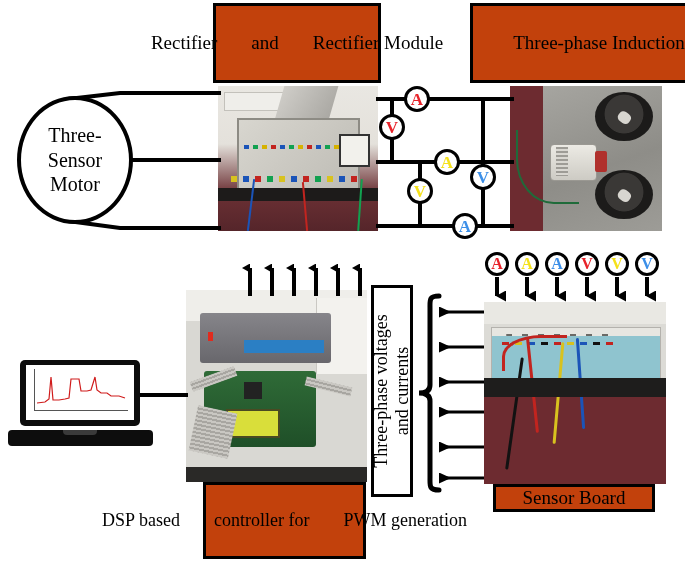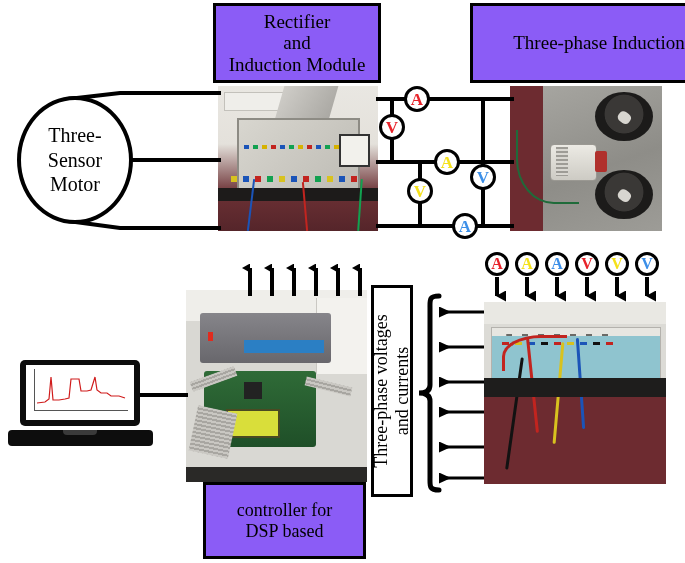--- a/index.html
+++ b/index.html
@@ -14,30 +14,31 @@
     background: #ffffff;
     font-family: "Liberation Serif", "DejaVu Serif", serif;
     overflow: hidden;
   }
   .abs { position: absolute; }
 
   
   .labelbox {
     position: absolute;
     box-sizing: border-box;
-    background: #8b5cf6;
+    background: #c2410c;
     border: 3px solid #000000;
     display: flex;
-    flex-direction: column;
+    flex-direction: row;
     align-items: center;
     justify-content: center;
     text-align: center;
     color: #000;
     line-height: 1.12;
     z-index: 30;
+    gap: 34px;
   }
   .labelbox span { display: block; white-space: nowrap; }
 
   #box-rectifier { left: 213px; top: 3px; width: 168px; height: 80px; font-size: 19px; }
   #box-motor     { left: 470px; top: 3px; width: 258px; height: 80px; font-size: 19px; }
   #box-pwm       { left: 214px; top: 236px; width: 166px; height: 26px; font-size: 19px; }
   #box-dsp       { left: 203px; top: 482px; width: 163px; height: 77px; font-size: 18px; }
   #box-sensor    { left: 493px; top: 484px; width: 162px; height: 28px; font-size: 19px; }
 
   
@@ -409,33 +410,37 @@
     <div class="notch"></div>
   </div>
 
   <svg class="abs" style="left:0;top:0;z-index:16;" width="685" height="563" viewBox="0 0 685 563" xmlns="http://www.w3.org/2000/svg">
     <path d="M 140 395 L 188 395" stroke="#000" stroke-width="4" fill="none"></path>
   </svg>
 
   <div class="labelbox" id="box-rectifier">
     <span>Rectifier</span>
     <span>and</span>
-    <span>Induction Module</span>
+    <span>Rectifier Module</span>
   </div>
 
   <div class="labelbox" id="box-motor">
     <span>Three-phase Induction</span>
   </div>
 
 
   <div class="labelbox" id="box-dsp">
+    <span>DSP based</span>
     <span>controller for</span>
-    <span>DSP based</span>
-  </div>
-
+    <span>PWM generation</span>
+  </div>
+
+  <div class="labelbox" id="box-sensor">
+    <span>Sensor Board</span>
+  </div>
 
   <div id="box-vlabel">
     <div class="vrot">
       <span>Three-phase voltages</span>
       <span>and currents</span>
     </div>
   </div>
 
   <svg id="wires-top" viewBox="0 0 685 563" xmlns="http://www.w3.org/2000/svg">
     <defs>

